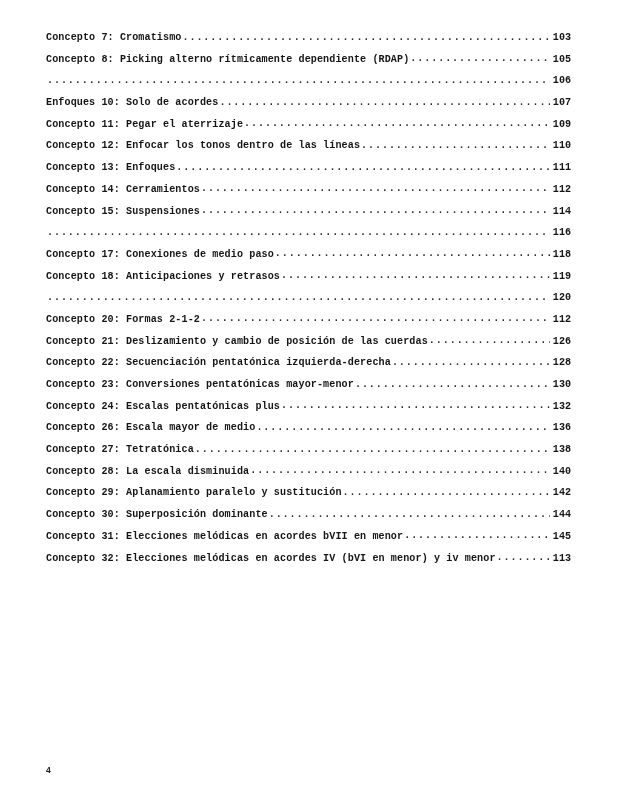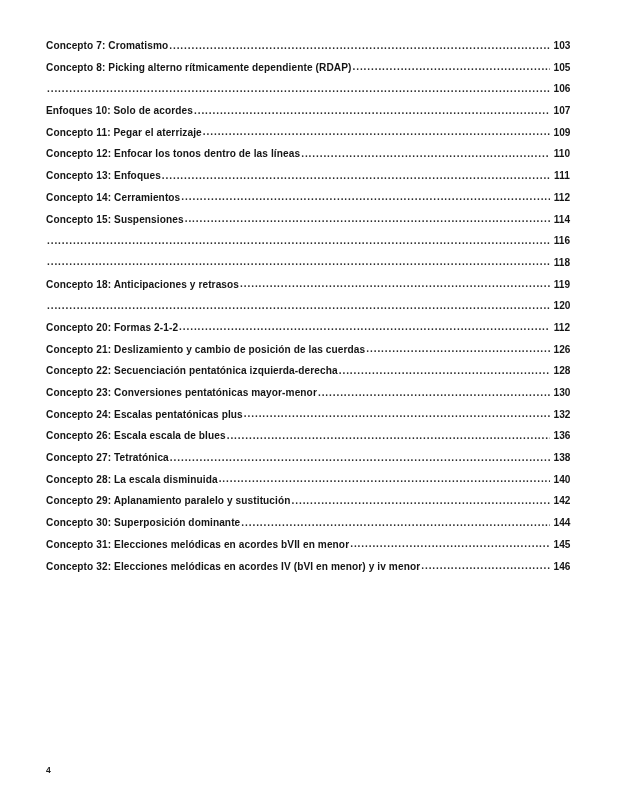--- a/index.html
+++ b/index.html
@@ -16,22 +16,23 @@
     overflow: hidden;
   }
   .page {
     position: absolute;
     inset: 0;
     background: #ffffff;
   }
   .toc {
     position: absolute;
     left: 46px;
-    top: 40px;
+    top: 32px;
     width: 527px;
+    font-family: Liberation Mono, monospace;
   }
   .toc-entry {
     display: flex;
     align-items: baseline;
     width: 100%;
     height: 21.7px;
     font-size: 10.1px;
     font-weight: bold;
     letter-spacing: 0.01em;
     color: #151515;
@@ -116,20 +117,21 @@
       <div class="toc-entry">
         <span class="toc-title">Concepto 15: Suspensiones</span>
         <span class="toc-leader" aria-hidden="true">...................................................................................................................................................................................</span>
         <span class="toc-page">114</span>
       </div>
       <div class="toc-entry">
         <span class="toc-leader" aria-hidden="true">...................................................................................................................................................................................</span>
         <span class="toc-page">116</span>
       </div>
       <div class="toc-entry">
+        <span class="toc-title">Concepto 17: Conexiones de medio paso</span>
         <span class="toc-leader" aria-hidden="true">...................................................................................................................................................................................</span>
         <span class="toc-page">118</span>
       </div>
       <div class="toc-entry">
         <span class="toc-title">Concepto 18: Anticipaciones y retrasos</span>
         <span class="toc-leader" aria-hidden="true">...................................................................................................................................................................................</span>
         <span class="toc-page">119</span>
       </div>
       <div class="toc-entry">
         <span class="toc-leader" aria-hidden="true">...................................................................................................................................................................................</span>
@@ -154,21 +156,21 @@
         <span class="toc-title">Concepto 23: Conversiones pentatónicas mayor-menor</span>
         <span class="toc-leader" aria-hidden="true">...................................................................................................................................................................................</span>
         <span class="toc-page">130</span>
       </div>
       <div class="toc-entry">
         <span class="toc-title">Concepto 24: Escalas pentatónicas plus</span>
         <span class="toc-leader" aria-hidden="true">...................................................................................................................................................................................</span>
         <span class="toc-page">132</span>
       </div>
       <div class="toc-entry">
-        <span class="toc-title">Concepto 26: Escala escala de blues</span>
+        <span class="toc-title">Concepto 26: Escala mayor de medio</span>
         <span class="toc-leader" aria-hidden="true">...................................................................................................................................................................................</span>
         <span class="toc-page">136</span>
       </div>
       <div class="toc-entry">
         <span class="toc-title">Concepto 27: Tetratónica</span>
         <span class="toc-leader" aria-hidden="true">...................................................................................................................................................................................</span>
         <span class="toc-page">138</span>
       </div>
       <div class="toc-entry">
         <span class="toc-title">Concepto 28: La escala disminuida</span>
@@ -186,19 +188,19 @@
         <span class="toc-page">144</span>
       </div>
       <div class="toc-entry">
         <span class="toc-title">Concepto 31: Elecciones melódicas en acordes bVII en menor</span>
         <span class="toc-leader" aria-hidden="true">...................................................................................................................................................................................</span>
         <span class="toc-page">145</span>
       </div>
       <div class="toc-entry">
         <span class="toc-title">Concepto 32: Elecciones melódicas en acordes IV (bVI en menor) y iv menor</span>
         <span class="toc-leader" aria-hidden="true">...................................................................................................................................................................................</span>
-        <span class="toc-page">146</span>
+        <span class="toc-page">113</span>
       </div>
     </div>
 
   <div class="footer-page">4</div>
 
 </div>
 
 </body></html>

